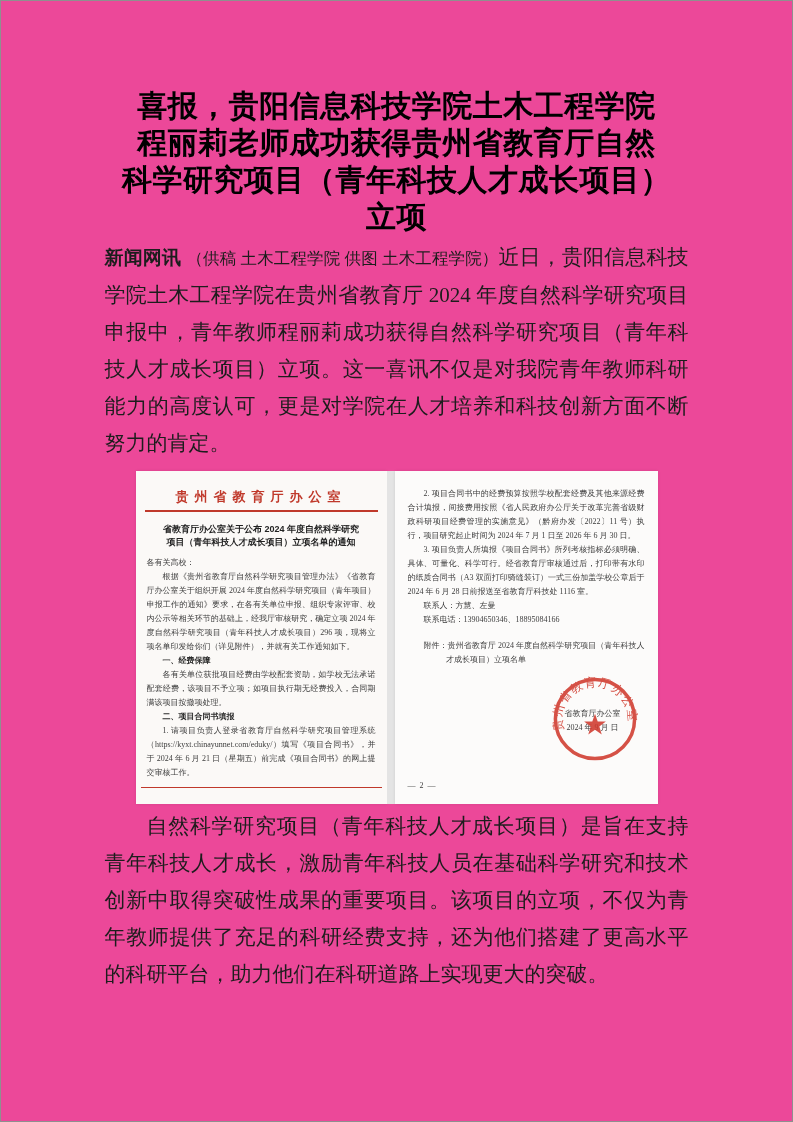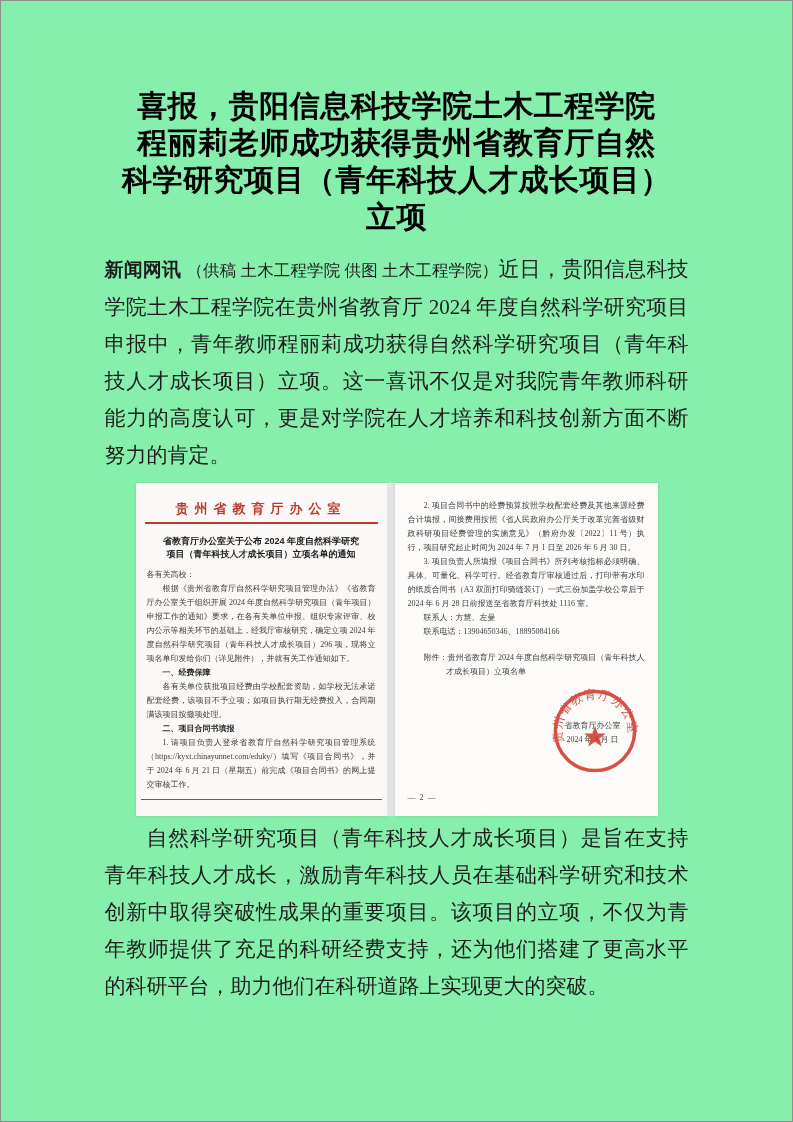--- a/index.html
+++ b/index.html
@@ -4,21 +4,21 @@
 <style>
   * { margin: 0; padding: 0; box-sizing: border-box; }
   html, body { background: #ffffff; }
   body { font-family: "Liberation Serif", serif; }
 
   .canvas {
     position: relative;
     width: 793px;
     height: 1122px;
     margin: 0 auto;
-    background: #86efac;
+    background: #ec4899;
     border: 1px solid #8f8f8f;
     overflow: hidden;
   }
 
   .article {
     width: 584px;
     margin: 0 auto;
     padding-top: 86px;
     color: #111;
   }
@@ -32,21 +32,21 @@
     color: #000;
     letter-spacing: 0.5px;
   }
 
   .para {
     font-size: 21px;
     line-height: 37px;
     text-align: justify;
     color: #1d1d1d;
   }
-  .para-1 { margin-top: 16px; }
+  .para-1 { margin-top: 4px; }
   .para-2 { margin-top: 4px; text-indent: 2em; font-family: Liberation Serif, serif; }
 
   .lead {
     font-family: "Liberation Sans", sans-serif;
     font-weight: bold;
     font-size: 19px;
   }
   .byline { font-size: 16.5px; }
 
   

